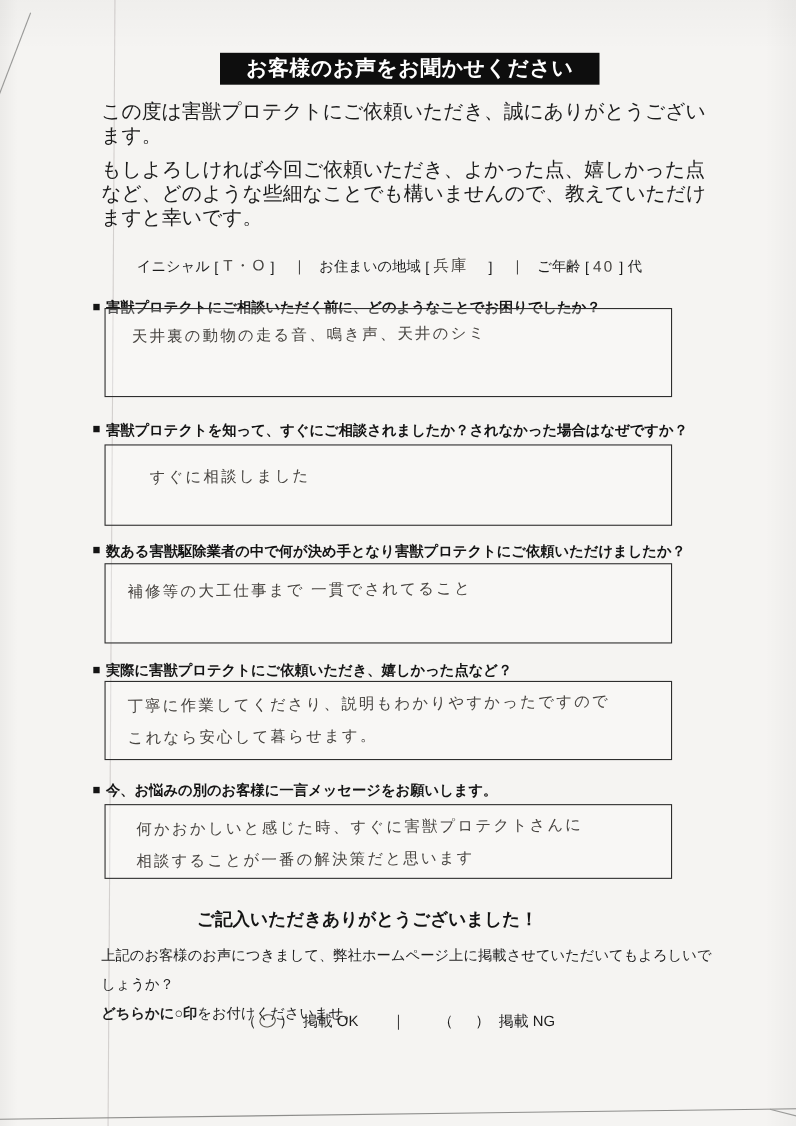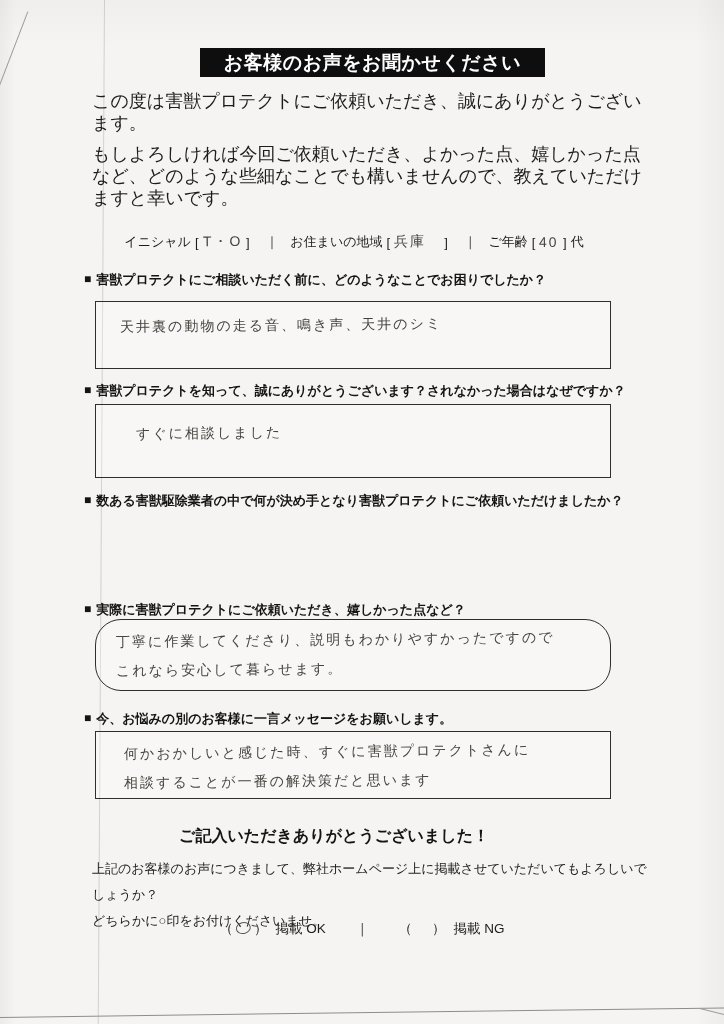--- a/index.html
+++ b/index.html
@@ -77,21 +77,21 @@
   }
   
   .thanks{
     position:absolute;left:0;top:826px;width:628px;
     text-align:center;font-size:16px;font-weight:bold;color:#141414;margin-left:20px;
   }
   .f-para{
     position:absolute;left:92px;top:856px;width:560px;
     font-size:13px;line-height:26px;color:#1c1c1c;
   }
-  .f-bold{font-weight:normal;}
+  .f-bold{font-weight:bold;}
   .publish{
     position:absolute;left:0;top:920px;width:724px;
     text-align:center;font-size:13.5px;color:#1c1c1c;
   }
   .publish .sep{margin:0 26px;}
   .publish .lbl{margin-left:8px;}
   .paren-space{display:inline-block;width:20px;}
   .hw-circle{
     display:inline-block;width:13px;height:10px;
     border:1.5px solid #5a5751;border-radius:50%;
@@ -133,42 +133,45 @@
     <span class="bk">[</span>
     <span class="hw">40</span>
     <span class="bk">]</span>
     <span>代</span>
   </div>
 
   <div class="q-label" style="top:271px;">
     <span class="bullet">■</span>
     <span>害獣プロテクトにご相談いただく前に、どのようなことでお困りでしたか？</span>
   </div>
-  <div class="box" style="top:301px;height:68px;">
+  <div class="box" style="top:280px;height:81px;">
     <span class="hw hw-line" style="margin-left:4px;">天井裏の動物の走る音、鳴き声、天井のシミ</span>
   </div>
 
   <div class="q-label" style="top:382px;">
     <span class="bullet">■</span>
-    <span>害獣プロテクトを知って、誠にありがとうございます？されなかった場合はなぜですか？</span>
+    <span>害獣プロテクトを知って、すぐにご相談されましたか？されなかった場合はなぜですか？</span>
   </div>
   <div class="box" style="top:404px;height:74px;">
     <span class="hw hw-line" style="margin-left:20px;margin-top:4px;">すぐに相談しました</span>
   </div>
 
   <div class="q-label" style="top:492px;">
     <span class="bullet">■</span>
     <span>数ある害獣駆除業者の中で何が決め手となり害獣プロテクトにご依頼いただけましたか？</span>
   </div>
+  <div class="box" style="top:512px;height:73px;">
+    <span class="hw hw-line">補修等の大工仕事まで 一貫でされてること</span>
+  </div>
 
   <div class="q-label" style="top:601px;">
     <span class="bullet">■</span>
     <span>実際に害獣プロテクトにご依頼いただき、嬉しかった点など？</span>
   </div>
-  <div class="box" style="top:619px;height:72px;padding-top:5px;border-radius:26px;">
+  <div class="box" style="top:619px;height:72px;padding-top:5px;">
     <span class="hw hw-line">丁寧に作業してくださり、説明もわかりやすかったですので</span>
     <span class="hw hw-line">これなら安心して暮らせます。</span>
   </div>
 
   <div class="q-label" style="top:710px;">
     <span class="bullet">■</span>
     <span>今、お悩みの別のお客様に一言メッセージをお願いします。</span>
   </div>
   <div class="box" style="top:731px;height:68px;padding-top:5px;padding-left:28px;">
     <span class="hw hw-line">何かおかしいと感じた時、すぐに害獣プロテクトさんに</span>

